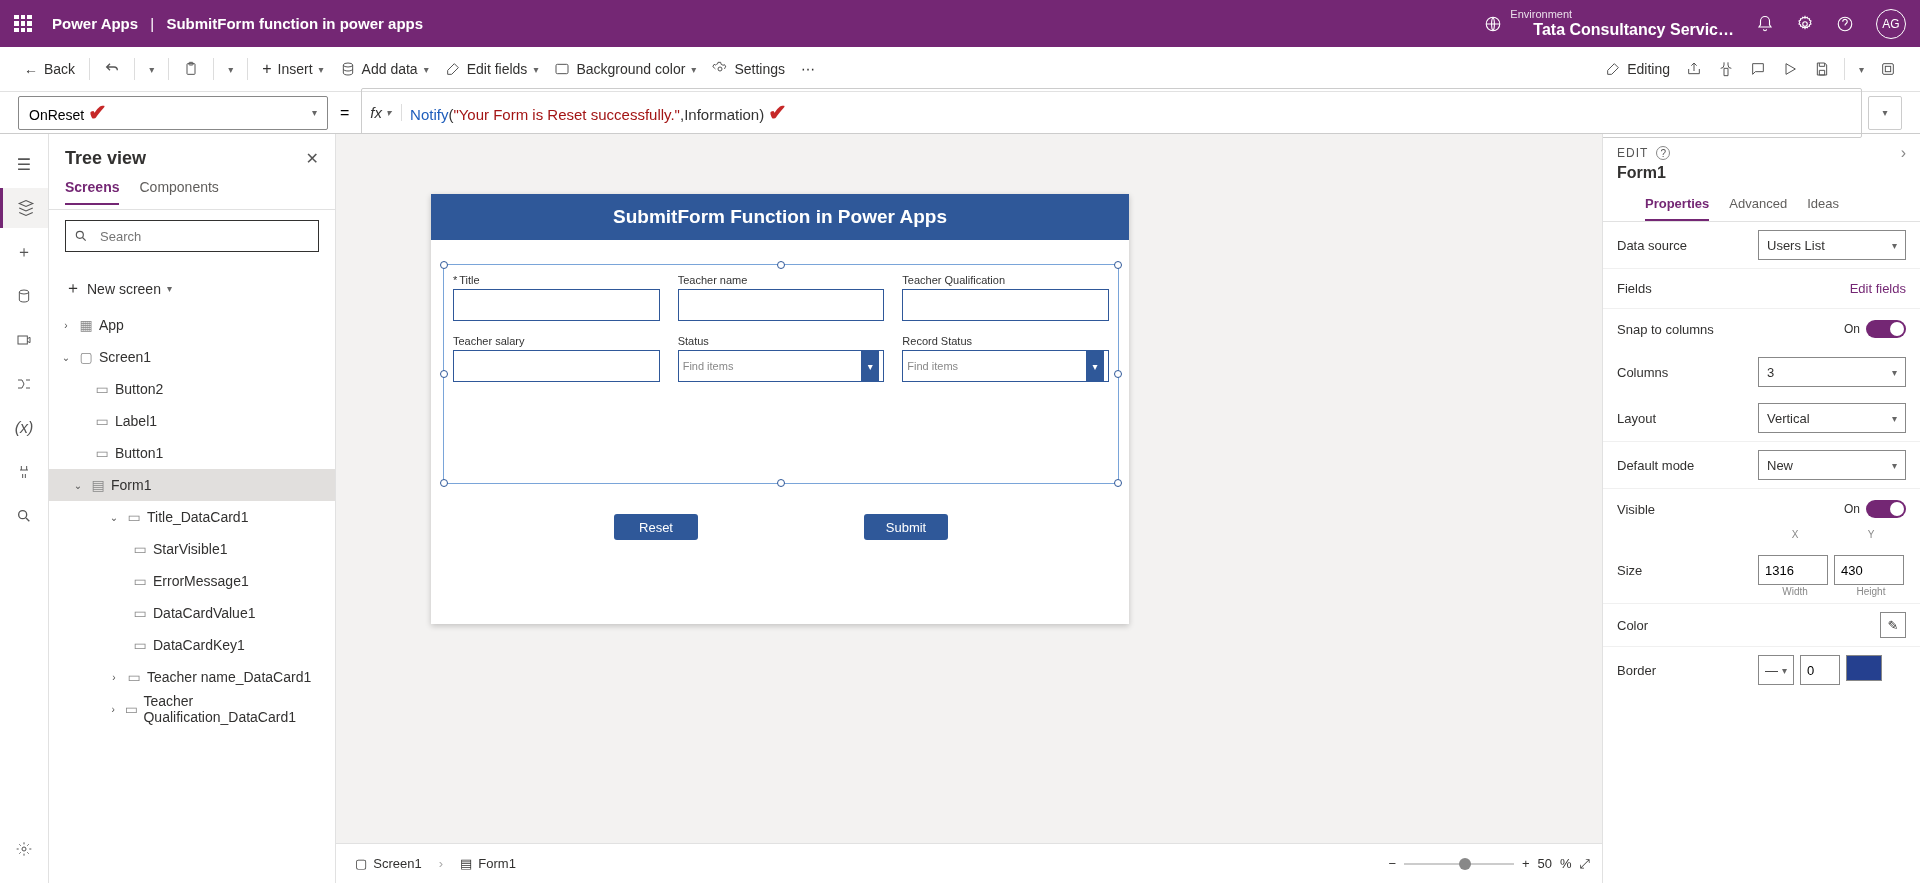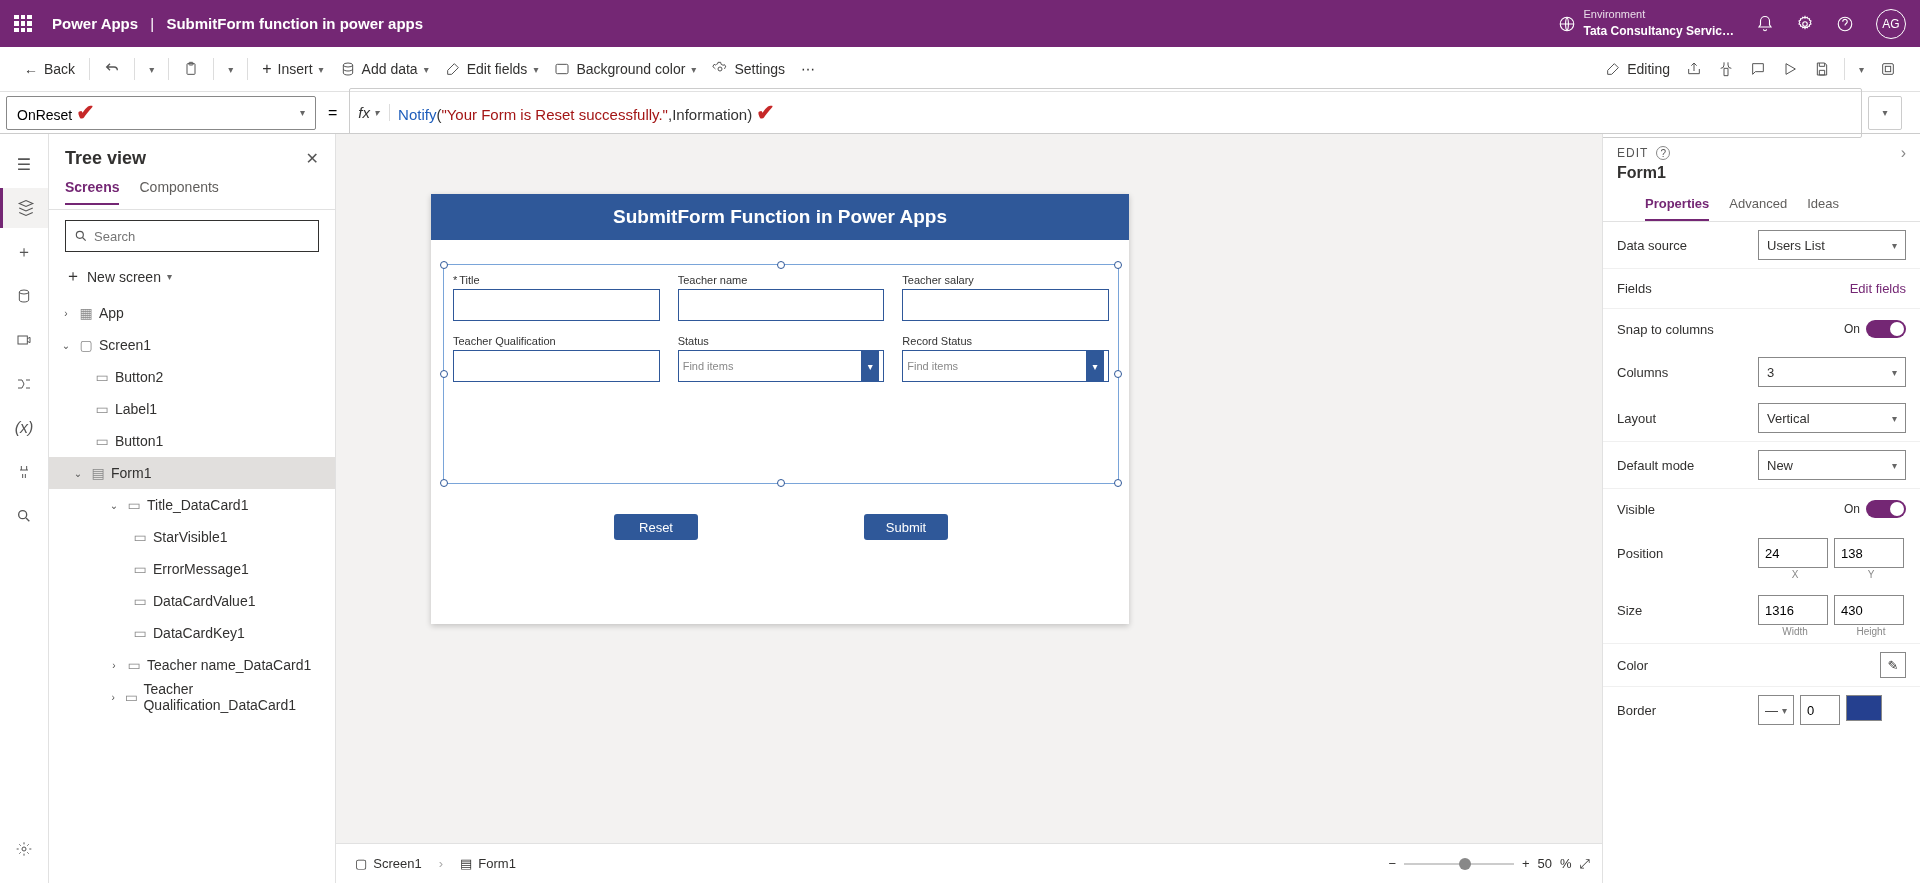--- a/index.html
+++ b/index.html
@@ -8,34 +8,34 @@
 
 .titlebar { height: 47px; background: #742774; color: #fff; display: flex; align-items: center; padding: 0 14px; justify-content: space-between;}
 .titlebar-left { display: flex; align-items: center; gap: 20px; }
 .waffle { width: 18px; height: 18px; display: grid; grid-template-columns: repeat(3,1fr); grid-template-rows: repeat(3,1fr); gap: 2px; }
 .waffle div { background: #fff; }
 .app-title { font-size: 15px; font-weight: 600; }
 .app-title .sep { margin: 0 8px; font-weight: 400; }
 .titlebar-right { display: flex; align-items: center; gap: 22px; }
 .env-block { display: flex; align-items: center; gap: 8px; line-height: 1.15; }
 .env-block .lbl { font-size: 11px; opacity: .85; display:block;}
-.env-block .val { font-size: 12px; font-weight: 600;}
+.env-block .val { font-size: 16px; font-weight: 600; margin-left: 23px;}
 .icon-svg { width: 18px; height: 18px; }
 .avatar { width: 30px; height: 30px; border-radius: 50%; border: 1px solid #fff; display:flex; align-items:center; justify-content:center; font-size:12px; }
 
 
 .cmdbar { height: 45px; border-bottom: 1px solid #e1e1e1; display: flex; align-items: center; padding: 0 18px; gap: 4px; color: #323130; font-size: 14px; }
 .cmdbar .cmd { display: flex; align-items: center; gap: 6px; padding: 4px 6px; cursor: pointer; }
 .cmdbar .vsep { width: 1px; height: 22px; background: #ddd; margin: 0 4px;}
 .cmdbar .spacer { flex: 1; }
 .chev { font-size: 10px; color: #666; }
 
 
 .fxbar { height: 42px; border-bottom: 1px solid #ccc; display: flex; align-items: center; font-size: 14px; }
-.prop-dd { width: 310px; height: 34px; margin-left: 6px; border: 1px solid #888; border-radius: 2px; display:flex; align-items:center; padding:0 10px; justify-content:space-between; background:#fff;}
+.prop-dd { width: 310px; height: 34px; margin-left: 18px; border: 1px solid #888; border-radius: 2px; display:flex; align-items:center; padding:0 10px; justify-content:space-between; background:#fff;}
 .eq { margin: 0 12px; font-size: 16px; }
 .fx-box { flex: 1; height: 50px; border: 1px solid #ccc; border-radius: 2px; display:flex; align-items:center; padding:0 8px; gap:8px; font-family: Consolas, monospace; font-size: 15px; }
 .fx-box .fx { font-style: italic; color:#333; border-right:1px solid #ddd; padding-right:10px; display:flex; align-items:center; gap:4px;}
 .fx-blue { color:#1e5dbb; }
 .fx-red { color:#a31515; }
 .fx-dark { color:#333; }
 .fx-expand { width:34px; height:34px; border:1px solid #ccc; border-radius:2px; display:flex; align-items:center; justify-content:center; margin:0 18px 0 6px; }
 .redcheck { color:#c62828; font-weight:bold; font-size:22px; margin-left:4px;}
 
 
@@ -45,21 +45,21 @@
 .leftrail .railbtn.active { border-left:3px solid #742774; background:#f3f2f1;}
 .leftrail .gear-bottom { margin-top:auto; margin-bottom:14px;}
 
 
 .treepanel { width: 287px; border-right: 1px solid #e1e1e1; display:flex; flex-direction:column; }
 .treepanel .hdr { padding: 14px 16px 6px; display:flex; justify-content:space-between; align-items:center;}
 .treepanel .hdr h2 { font-size: 18px; font-weight:600; color:#323130;}
 .treepanel .tabs { display:flex; gap:20px; padding:0 16px 4px; border-bottom:1px solid #e1e1e1; font-size:14px;}
 .treepanel .tab { padding:4px 0 8px; cursor:pointer; color:#605e5c;}
 .treepanel .tab.active { color:#742774; border-bottom:2px solid #742774; font-weight:600;}
-.searchbox { margin:10px 16px 8px; height:32px; border:1px solid #323130; display:flex; align-items:center; padding:0 8px; gap:6px; font-size:13px; color:#555;}
+.searchbox { margin:10px 16px 20px; height:32px; border:1px solid #323130; display:flex; align-items:center; padding:0 8px; gap:12px; font-size:13px; color:#555;}
 .searchbox input { border:none; outline:none; flex:1; font-size:13px;}
 .newscreen { padding:6px 16px 10px; display:flex; align-items:center; gap:6px; color:#323130; font-size:14px; cursor:pointer;}
 .tree { flex:1; overflow:auto; font-size:14px; color:#323130; }
 .tree-row { display:flex; align-items:center; height:32px; padding-right:8px; cursor:pointer; gap:4px;}
 .tree-row.sel { background:#e1dfdd;}
 .tree-row .twisty { width:14px; text-align:center; font-size:10px; color:#555;}
 .tree-row .ticon { width:18px; display:flex; justify-content:center; color:#888;}
 .tree-row.depth0 { padding-left:10px;}
 .tree-row.depth1 { padding-left:22px;}
 .tree-row.depth2 { padding-left:44px;}
@@ -435,22 +435,22 @@
             <div class="hnd tr"></div>
           <div class="hnd ml"></div>
             <div class="hnd mr"></div>
           <div class="hnd bl"></div>
             <div class="hnd bm"></div>
             <div class="hnd br"></div>
         </div>
         <div class="formgrid">
           <div class="field"><label><span class="req">*</span><span>Title</span></label><input class="txt" style=""></div>
           <div class="field"><label>Teacher name</label><input class="txt" style=""></div>
+          <div class="field"><label>Teacher Qualification</label><input class="txt" style=""></div>
           <div class="field"><label>Teacher salary</label><input class="txt" style=""></div>
-          <div class="field"><label>Teacher Qualification</label><input class="txt" style=""></div>
           <div class="field">
               <label>Status</label>
               <div class="combo">
                 <span style="color:#888;">Find items</span>
                 <div class="cbtn">▾</div>
               </div>
             </div>
           <div class="field">
               <label>Record Status</label>
               <div class="combo">
@@ -536,27 +536,20 @@
               <span>New</span>
               <span class="chev">▾</span>
             </div>
           </div>
         </div>
       <div class="prow">
           <span class="plabel">Visible</span>
           <span class="onlbl">On</span>
           <div class="toggle"></div>
         </div>
-      <div class="prow" style="padding-bottom:0;">
-          <span class="plabel">Position</span>
-          <div class="pctrl">
-            <input class="pinput" value="24" style="">
-            <input class="pinput" value="138" style="">
-          </div>
-        </div>
       <div class="sublbls">
           <span>X</span>
           <span>Y</span>
         </div>
       <div class="prow" style="padding-bottom:0;">
           <span class="plabel">Size</span>
           <div class="pctrl">
             <input class="pinput" value="1316" style="">
             <input class="pinput" value="430" style="">
           </div>

